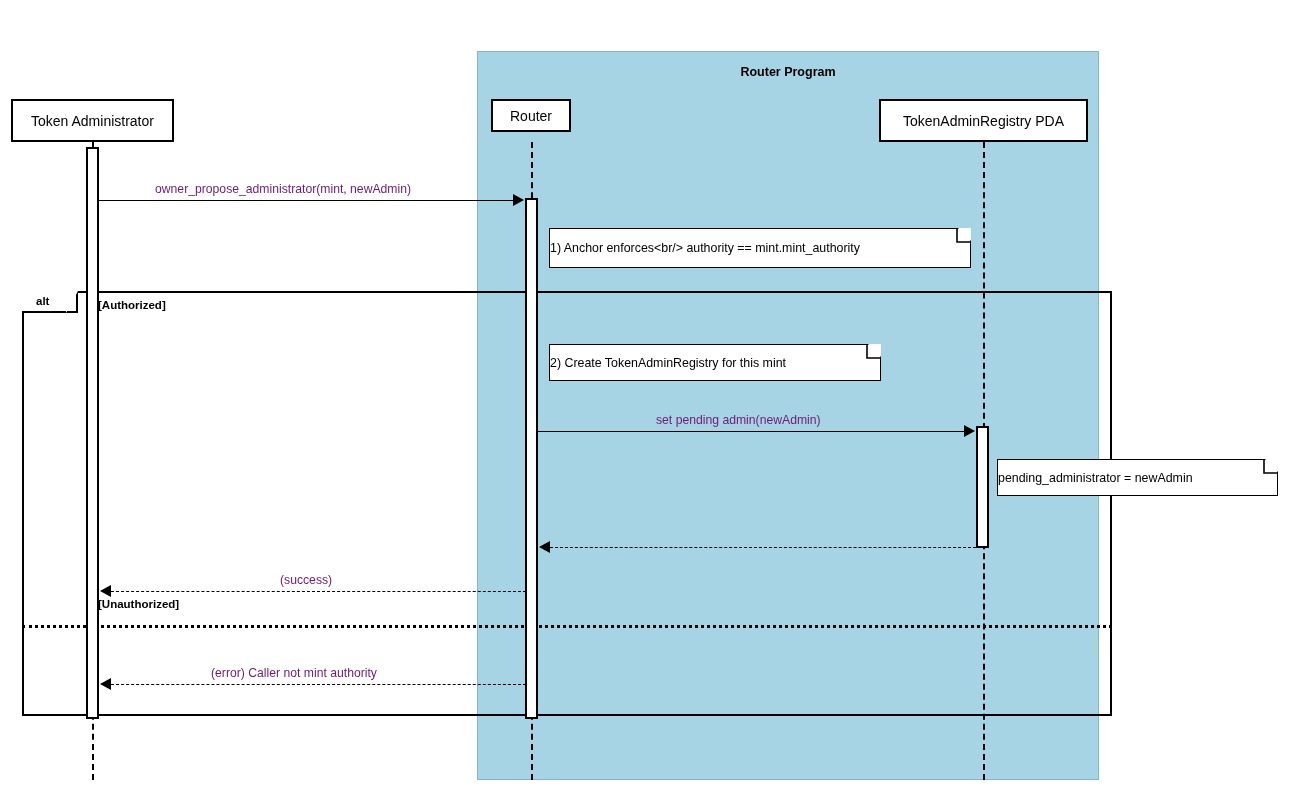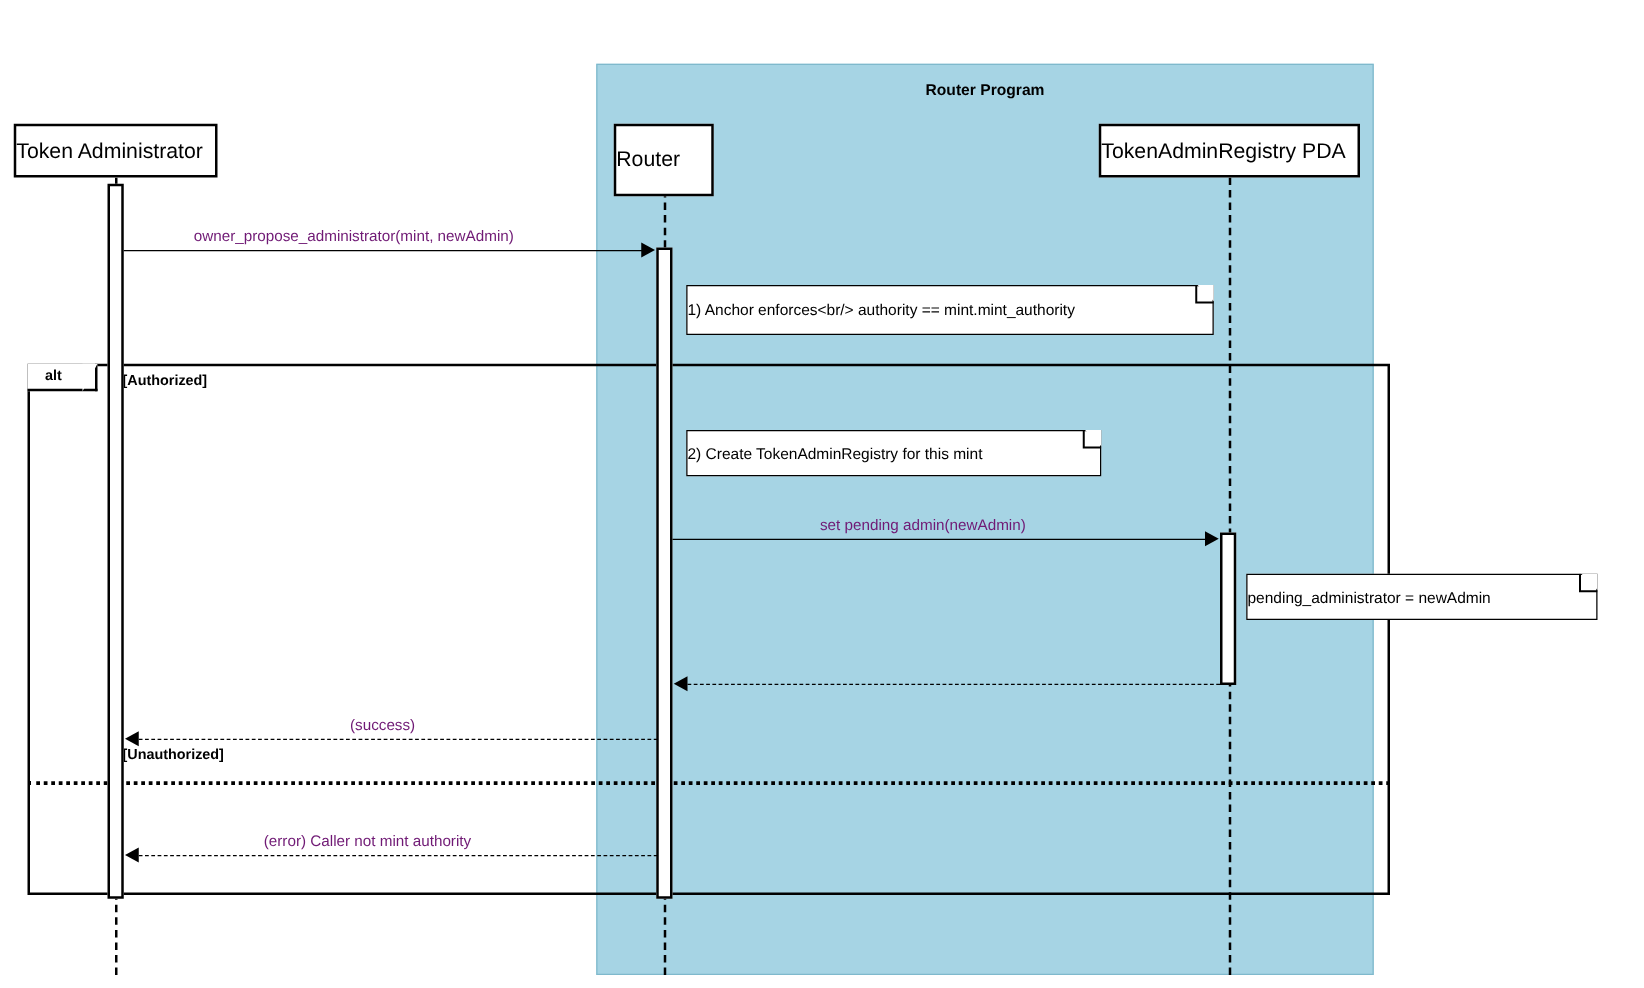--- a/index.html
+++ b/index.html
@@ -57,21 +57,22 @@
   }
 
   
   .actor-box {
     position: absolute;
     background: #ffffff;
     border: 2px solid #000;
     box-sizing: border-box;
     display: flex;
     align-items: center;
-    font-size: 17px;
+    justify-content: center;
+    font-size: 14px;
     color: #000;
   }
 
   
   .activation {
     position: absolute;
     background: #ffffff;
     border: 2px solid #000;
     box-sizing: border-box;
   }
@@ -209,21 +210,21 @@
   <div class="frag-divider" style="top:625px;"></div>
   <div class="frag-tab"></div>
   <div class="frag-tab-cut"></div>
   <div class="frag-kind">alt</div>
   <div class="frag-guard" style="left:98px; top:299px;">[Authorized]</div>
   <div class="frag-guard" style="left:98px; top:598px;">[Unauthorized]</div>
 
   <div class="actor-box" style="left:11px; top:99px; width:163px; height:43px;">
     <span>Token Administrator</span>
   </div>
-  <div class="actor-box" style="left:491px; top:99px; width:80px; height:58px;">
+  <div class="actor-box" style="left:491px; top:99px; width:80px; height:33px;">
     <span>Router</span>
   </div>
   <div class="actor-box" style="left:879px; top:99px; width:209px; height:43px;">
     <span>TokenAdminRegistry PDA</span>
   </div>
 
   <div class="activation" style="left:86px; top:147px; width:13px; height:572px;"></div>
   <div class="activation" style="left:525px; top:198px; width:13px; height:521px;"></div>
   <div class="activation" style="left:976px; top:426px; width:13px; height:122px;"></div>
 

